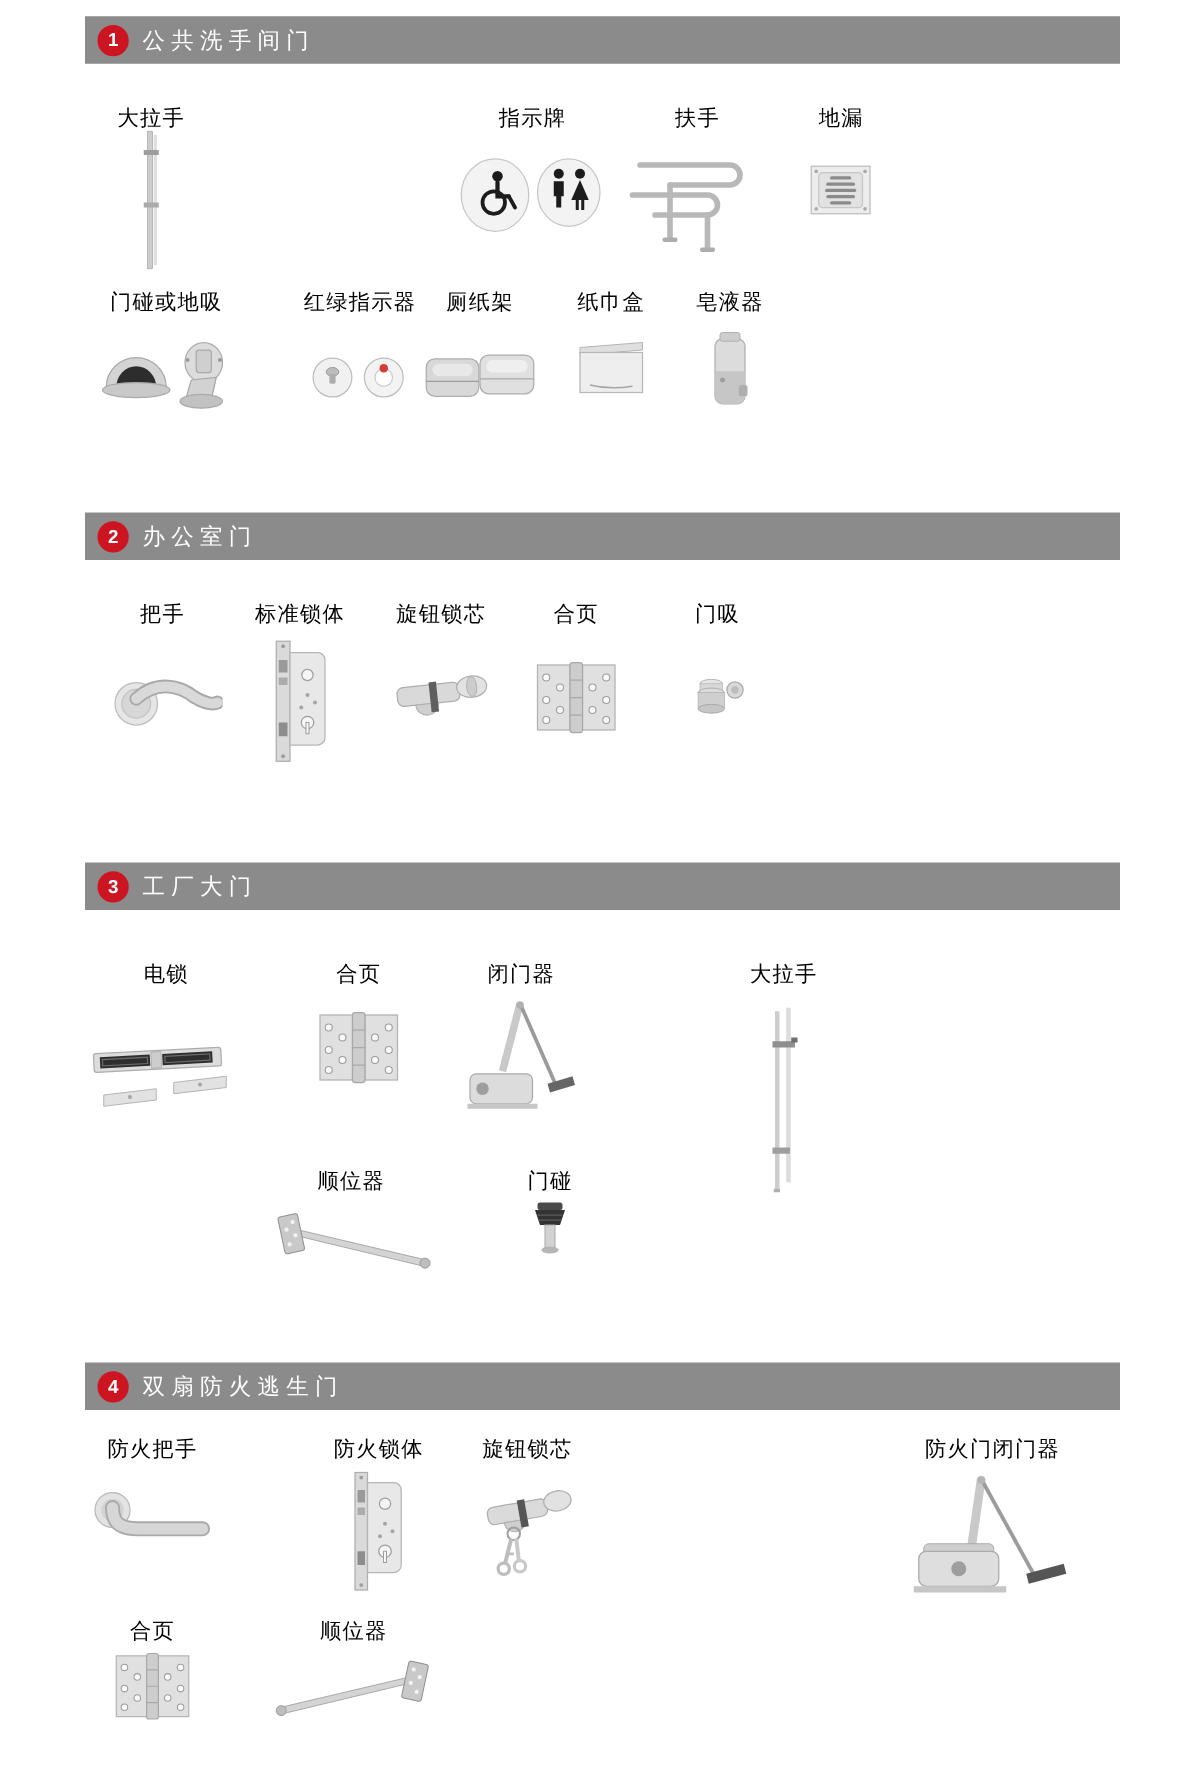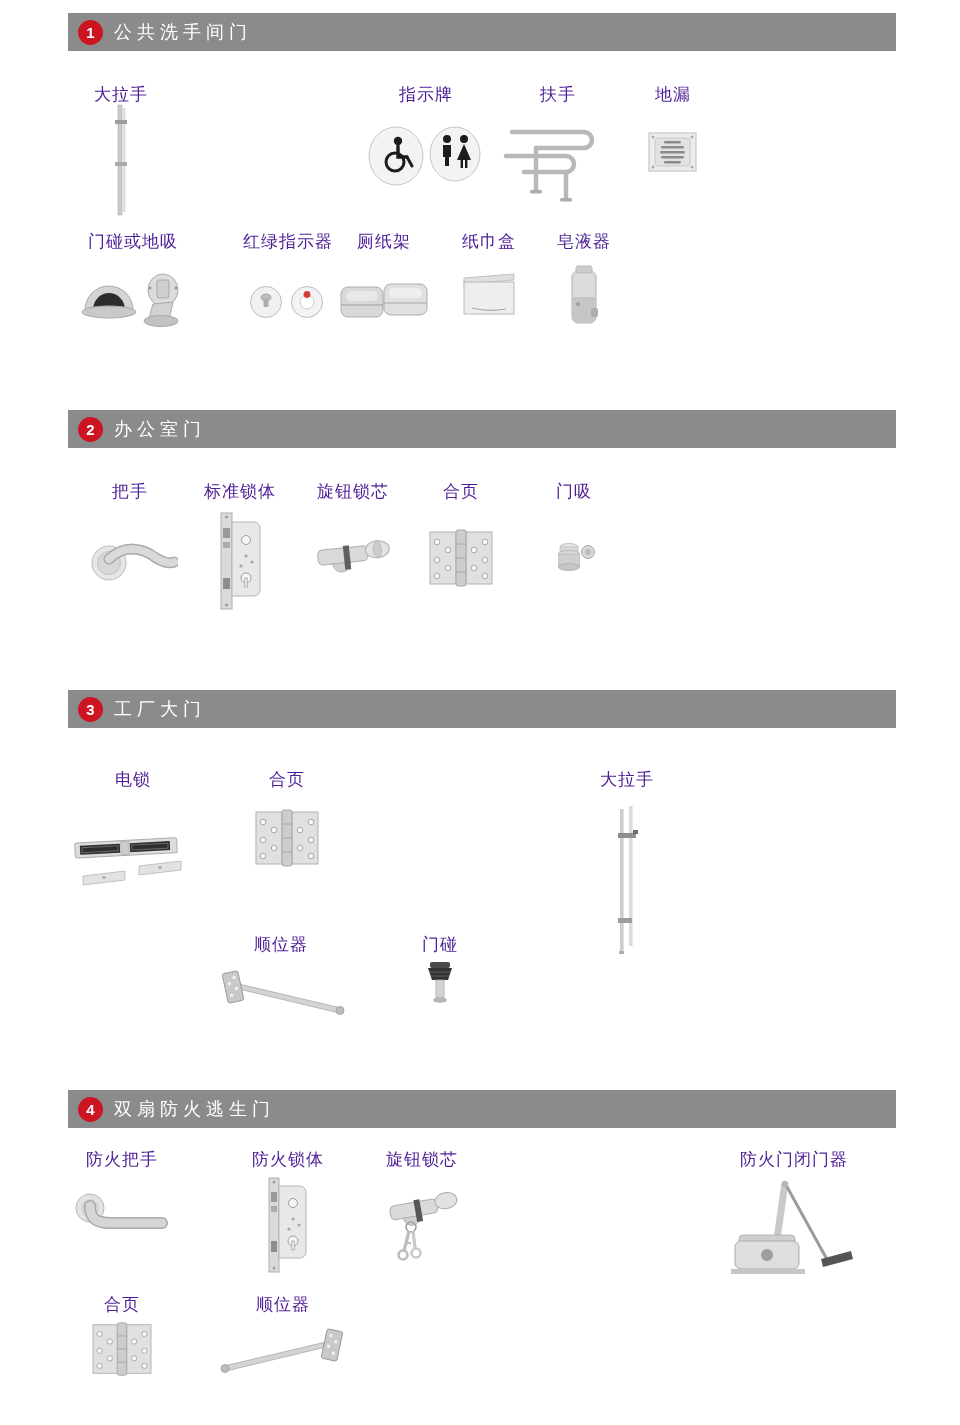--- a/index.html
+++ b/index.html
@@ -5,21 +5,21 @@
   html,body{margin:0;padding:0;background:#ffffff;}
   .page{position:relative;width:960px;height:1425px;background:#ffffff;overflow:hidden;
         font-family:"Liberation Sans","DejaVu Sans",sans-serif;}
   .bar{position:absolute;left:68px;width:828px;height:38px;background:#8b8b8b;
        display:flex;align-items:center;padding-left:10px;box-sizing:border-box;}
   .badge{width:25px;height:25px;border-radius:50%;background:#cd1522;color:#ffffff;
          font-size:15px;font-weight:bold;display:flex;align-items:center;justify-content:center;
          margin-right:11px;flex:0 0 auto;}
   .bar-title{color:#ffffff;font-size:18px;letter-spacing:5px;white-space:nowrap;}
   .item{position:absolute;text-align:center;}
-  .plabel{font-size:17px;line-height:22px;color:#4c1d95;letter-spacing:1px;white-space:nowrap;}
+  .plabel{font-size:17px;line-height:22px;color:#000000;letter-spacing:1px;white-space:nowrap;}
   .pimg{line-height:0;}
   .pimg svg{display:inline-block;vertical-align:top;}
 </style>
 </head>
 <body>
 
 <div class="page">
 
   <div class="bar" style="top:13px">
     <span class="badge">
@@ -305,20 +305,34 @@
           <circle cx="57" cy="15" r="2.8"></circle>
             <circle cx="46" cy="23" r="2.8"></circle>
             <circle cx="57" cy="33" r="2.8"></circle>
             <circle cx="46" cy="41" r="2.8"></circle>
             <circle cx="57" cy="49" r="2.8"></circle>
         </g>
       </svg>
     </div>
   </div>
 
+  <div class="item" style="left:362px;top:769px;width:110px">
+    <div class="plabel">闭门器</div>
+    <div class="pimg" style="margin-top:6px">
+      <svg width="90" height="102" viewBox="0 0 90 102">
+        <line x1="44" y1="6" x2="30" y2="60" stroke="#c9c9c9" stroke-width="6"></line>
+        <line x1="45" y1="8" x2="74" y2="74" stroke="#9b9b9b" stroke-width="3"></line>
+        <circle cx="44" cy="7" r="3" fill="#b0b0b0"></circle>
+        <rect x="4" y="62" width="50" height="24" rx="5" fill="#dcdcdc" stroke="#aaaaaa"></rect>
+        <circle cx="14" cy="74" r="5" fill="#9e9e9e"></circle>
+        <rect x="2" y="86" width="56" height="4" fill="#c6c6c6"></rect>
+        <polygon points="66,70 86,64 88,71 68,77" fill="#666666"></polygon>
+      </svg>
+    </div>
+  </div>
 
 
   <div class="item" style="left:572px;top:769px;width:110px">
     <div class="plabel">大拉手</div>
     <div class="pimg" style="margin-top:15px">
       <svg width="24" height="148" viewBox="0 0 24 148">
         <rect x="5" y="3" width="3.6" height="142" fill="#cdcdcd"></rect>
         <rect x="14" y="0" width="3.6" height="140" fill="#dcdcdc"></rect>
         <rect x="3" y="27" width="18" height="5" fill="#8f8f8f"></rect>
         <rect x="18" y="24" width="5" height="4" fill="#6e6e6e"></rect>
@@ -372,21 +386,21 @@
     <div class="pimg" style="margin-top:19px">
       <svg width="104" height="50" viewBox="0 0 104 50">
         <circle cx="20" cy="18" r="14" fill="#e3e3e3" stroke="#b8b8b8"></circle>
         <circle cx="20" cy="18" r="9" fill="#d3d3d3"></circle>
         <path d="M20,16 C20,30 28,33 40,33 H92" stroke="#a9a9a9" stroke-width="12" fill="none" stroke-linecap="round"></path>
         <path d="M20,16 C20,30 28,33 40,33 H92" stroke="#d6d6d6" stroke-width="9" fill="none" stroke-linecap="round"></path>
       </svg>
     </div>
   </div>
 
-  <div class="item" style="left:228px;top:1149px;width:120px">
+  <div class="item" style="left:243px;top:1149px;width:120px">
     <div class="plabel">防火锁体</div>
     <div class="pimg" style="margin-top:6px">
       <svg width="50" height="96" viewBox="0 0 50 96">
         <rect x="6" y="1" width="10" height="94" fill="#dadada" stroke="#aeaeae"></rect>
         <circle cx="11" cy="5" r="1.5" fill="#9e9e9e"></circle>
           <circle cx="11" cy="91" r="1.5" fill="#9e9e9e"></circle>
         <rect x="8" y="15" width="6" height="10" fill="#9a9a9a"></rect>
         <rect x="8" y="29" width="6" height="6" fill="#ababab"></rect>
         <rect x="8" y="64" width="6" height="11" fill="#8d8d8d"></rect>
         <path d="M16,9 h21 a6,6 0 0 1 6,6 v60 a6,6 0 0 1 -6,6 h-21 z" fill="#e8e8e8" stroke="#b5b5b5"></path>

